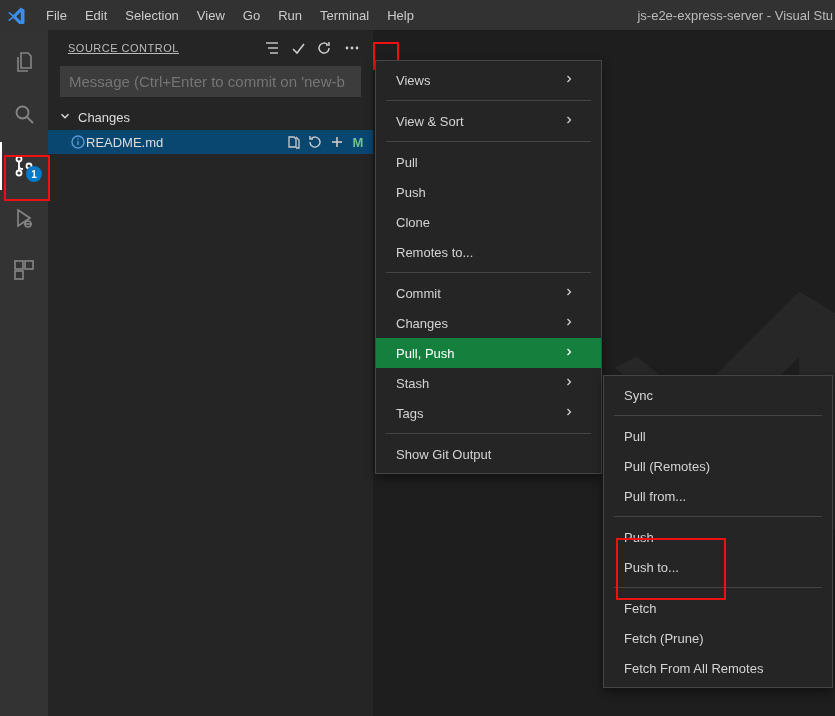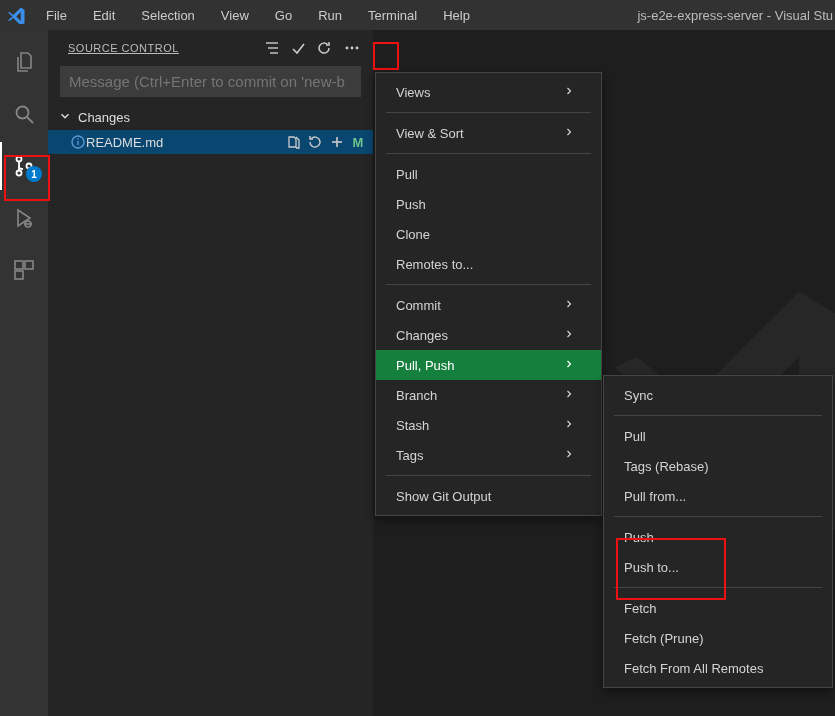--- a/index.html
+++ b/index.html
@@ -17,21 +17,21 @@
   .title-bar {
     height: 30px;
     background: #323233;
     display: flex;
     align-items: center;
     padding: 0 8px;
     color: #cccccc;
     position: relative;
   }
   .vs-logo { width: 18px; height: 18px; margin-right: 12px; }
-  .menu { display: flex; gap: 10px; }
+  .menu { display: flex; gap: 2px; }
   .menu-item { padding: 4px 8px; cursor: pointer; }
   .window-title { position: absolute; left: 0; right: 0; text-align: right; padding-right: 2px; color: #bbb; overflow: hidden; white-space: nowrap; }
   .menu, .vs-logo { position: relative; z-index: 1; }
   .window-title-inner { display: inline-block; }
 
   .main { display: flex; height: calc(100% - 30px); }
 
   
   .activity-bar {
     width: 48px;
@@ -284,21 +284,21 @@
     <div class="watermark">
       <svg viewBox="0 0 24 24" fill="#fff">
           <path d="M17 2 L7 12 L2 8 L0 9 L6 14 L0 19 L2 20 L7 16 L17 26 L22 23 L22 5 Z M17 8 L17 20 L11 14 Z"></path>
         </svg>
     </div>
   </div>
 </div>
 
 <div class="highlight-box" style="left:373px; top:42px; width:26px; height:28px;"></div>
 
-<div class="context-menu" style="left:375px; top:72px; width:227px;text-align:center;">
+<div class="context-menu" style="left:375px; top:60px; width:227px;text-align:center;">
   <div class="cm-item">
     <span>Views</span>
     <span class="cm-sub"><svg viewBox="0 0 16 16" fill="none" stroke="currentColor" stroke-width="1.6">
           <polyline points="6,4 10,8 6,12"></polyline>
         </svg></span>
   </div>
   <div class="cm-sep"></div>
   <div class="cm-item">
     <span>View &amp; Sort</span>
     <span class="cm-sub"><svg viewBox="0 0 16 16" fill="none" stroke="currentColor" stroke-width="1.6">
@@ -331,26 +331,20 @@
           <polyline points="6,4 10,8 6,12"></polyline>
         </svg></span>
   </div>
   <div class="cm-item highlight">
     <span>Pull, Push</span>
     <span class="cm-sub"><svg viewBox="0 0 16 16" fill="none" stroke="currentColor" stroke-width="1.6">
           <polyline points="6,4 10,8 6,12"></polyline>
         </svg></span>
   </div>
   <div class="cm-item">
-    <span>Branch</span>
-    <span class="cm-sub"><svg viewBox="0 0 16 16" fill="none" stroke="currentColor" stroke-width="1.6">
-          <polyline points="6,4 10,8 6,12"></polyline>
-        </svg></span>
-  </div>
-  <div class="cm-item">
     <span>Stash</span>
     <span class="cm-sub"><svg viewBox="0 0 16 16" fill="none" stroke="currentColor" stroke-width="1.6">
           <polyline points="6,4 10,8 6,12"></polyline>
         </svg></span>
   </div>
   <div class="cm-item">
     <span>Tags</span>
     <span class="cm-sub"><svg viewBox="0 0 16 16" fill="none" stroke="currentColor" stroke-width="1.6">
           <polyline points="6,4 10,8 6,12"></polyline>
         </svg></span>
@@ -363,21 +357,21 @@
 
 <div class="context-menu" style="left:603px; top:375px; width:230px;">
   <div class="cm-item">
       <span>Sync</span>
     </div>
   <div class="cm-sep"></div>
   <div class="cm-item">
       <span>Pull</span>
     </div>
   <div class="cm-item">
-      <span>Tags (Rebase)</span>
+      <span>Pull (Remotes)</span>
     </div>
   <div class="cm-item">
       <span>Pull from...</span>
     </div>
   <div class="cm-sep"></div>
   <div class="cm-item">
       <span>Push</span>
     </div>
   <div class="cm-item">
       <span>Push to...</span>

